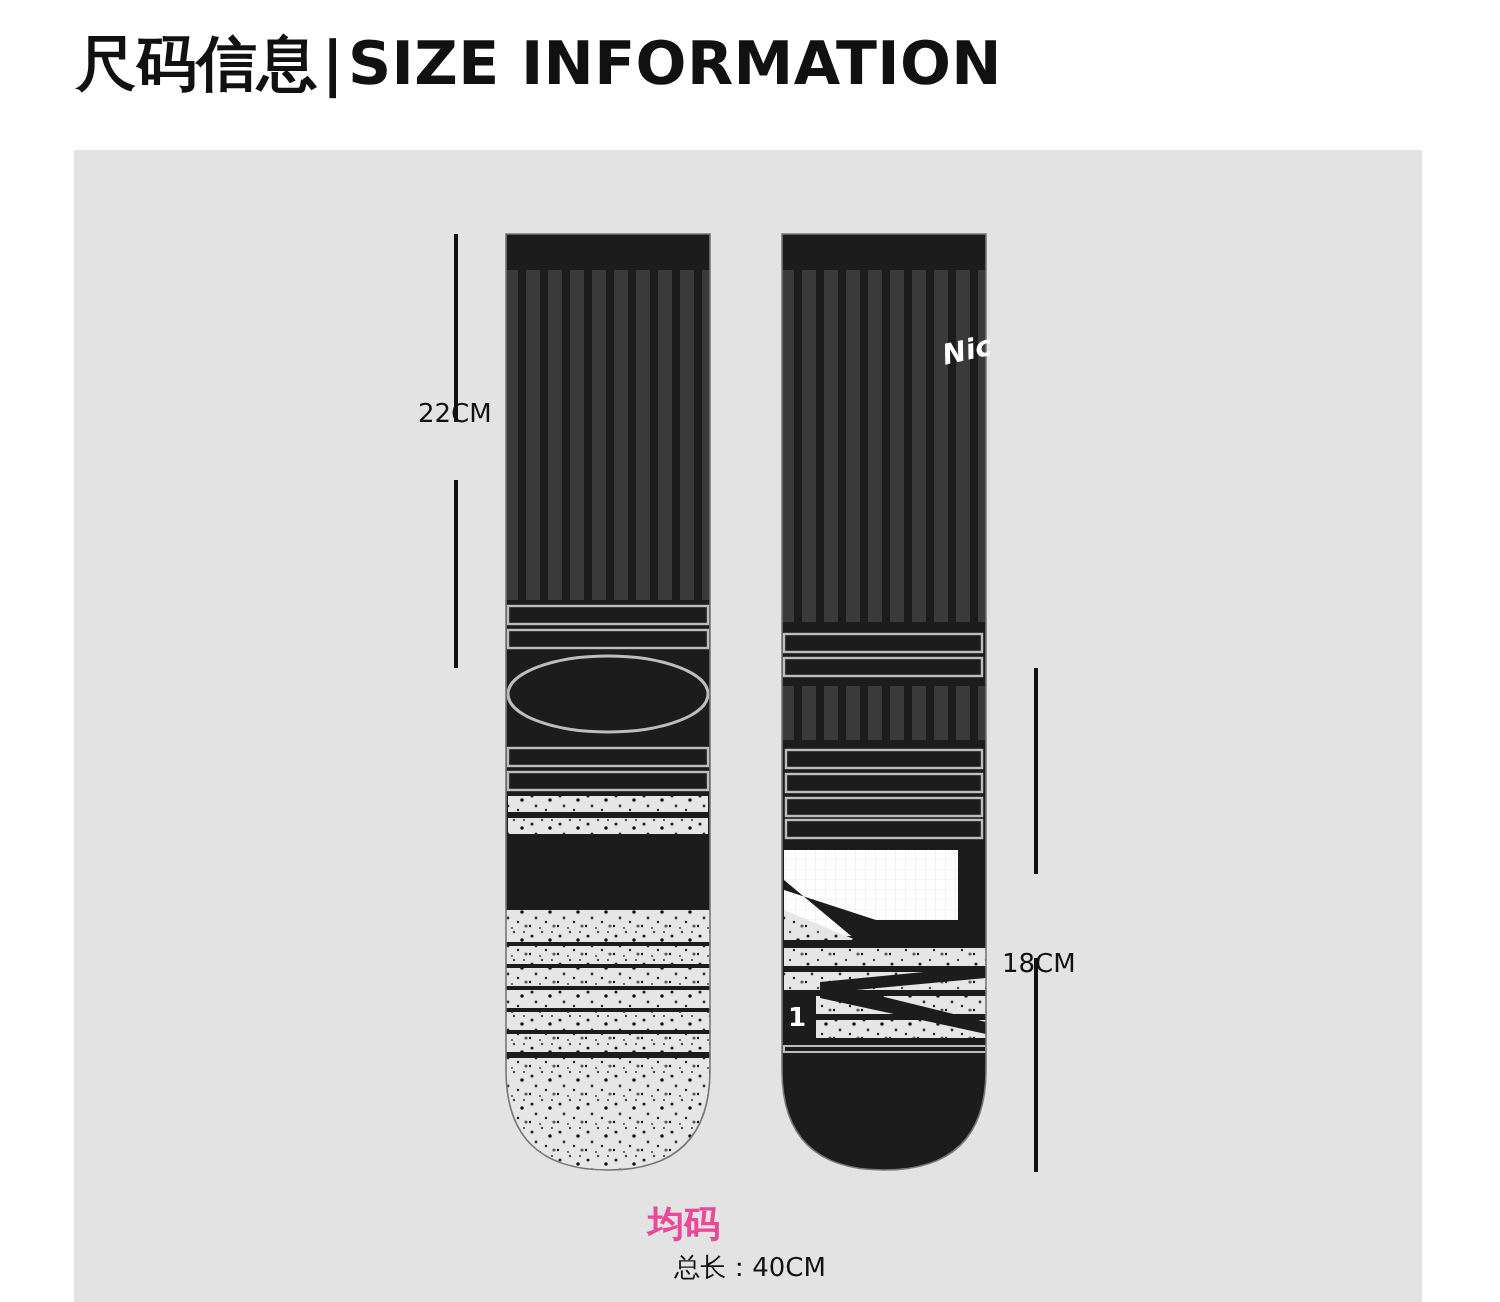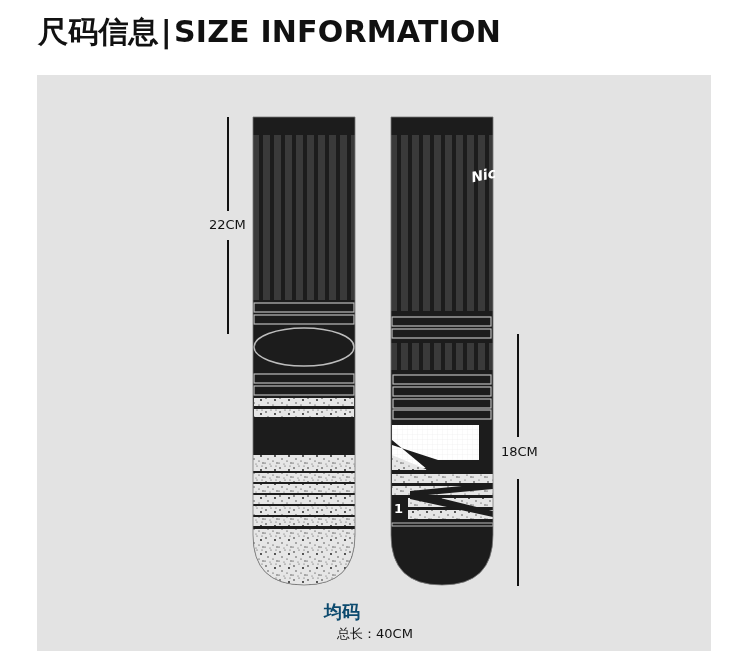--- a/index.html
+++ b/index.html
@@ -3,38 +3,38 @@
 <meta charset="utf-8">
 <style>
   html, body { margin:0; padding:0; }
   body { width:750px; height:651px; background:#ffffff; position:relative; overflow:hidden; font-family:"DejaVu Sans", sans-serif; }
   .title { position:absolute; left:38px; top:12px; font-size:30px; font-weight:bold; color:#111; letter-spacing:0.2px; white-space:nowrap; }
   .title .sep { margin:0 2px; }
   .panel { position:absolute; left:37px; top:75px; width:674px; height:576px; background:#e3e3e3; }
   .sock { position:absolute; }
   .dim-line { position:absolute; width:2px; background:#111; }
   .dim-label { position:absolute; font-size:13px; color:#111; white-space:nowrap; }
-  .footer-main { position:absolute; left:0; width:684px; text-align:center; top:600px; font-size:18px; font-weight:bold; color:#0c4a6e; }
+  .footer-main { position:absolute; left:0; width:684px; text-align:center; top:600px; font-size:18px; font-weight:bold; color:#ec4899; }
   .footer-sub { position:absolute; left:0; width:750px; text-align:center; top:625px; font-size:13px; color:#111; }
 </style>
 </head>
 <body>
 
 <div class="title">
   <span>尺码信息</span><span class="sep">|</span><span>SIZE INFORMATION</span>
 </div>
 
 <div class="panel"></div>
 
 <div class="dim-line" style="left:227px; top:117px; height:94px;"></div>
-<div class="dim-label" style="left:209px; top:217px;">22CM</div>
+<div class="dim-label" style="left:209px; top:200px;">22CM</div>
 <div class="dim-line" style="left:227px; top:240px; height:94px;"></div>
 
 <div class="dim-line" style="left:517px; top:334px; height:103px;"></div>
-<div class="dim-label" style="left:501px; top:444px;">18CM</div>
+<div class="dim-label" style="left:501px; top:475px;">18CM</div>
 <div class="dim-line" style="left:517px; top:479px; height:107px;"></div>
 
 <svg class="sock" style="left:250px; top:115px;" width="108" height="472" viewBox="0 0 108 472">
   <defs>
     <pattern id="ribs" width="11" height="10" patternUnits="userSpaceOnUse">
       <rect width="11" height="10" fill="#1c1c1c"></rect>
       <rect x="2" width="7" height="10" fill="#3a3a3a"></rect>
     </pattern>
     <pattern id="speckle" width="14" height="14" patternUnits="userSpaceOnUse">
       <rect width="14" height="14" fill="#e6e6e6"></rect>

